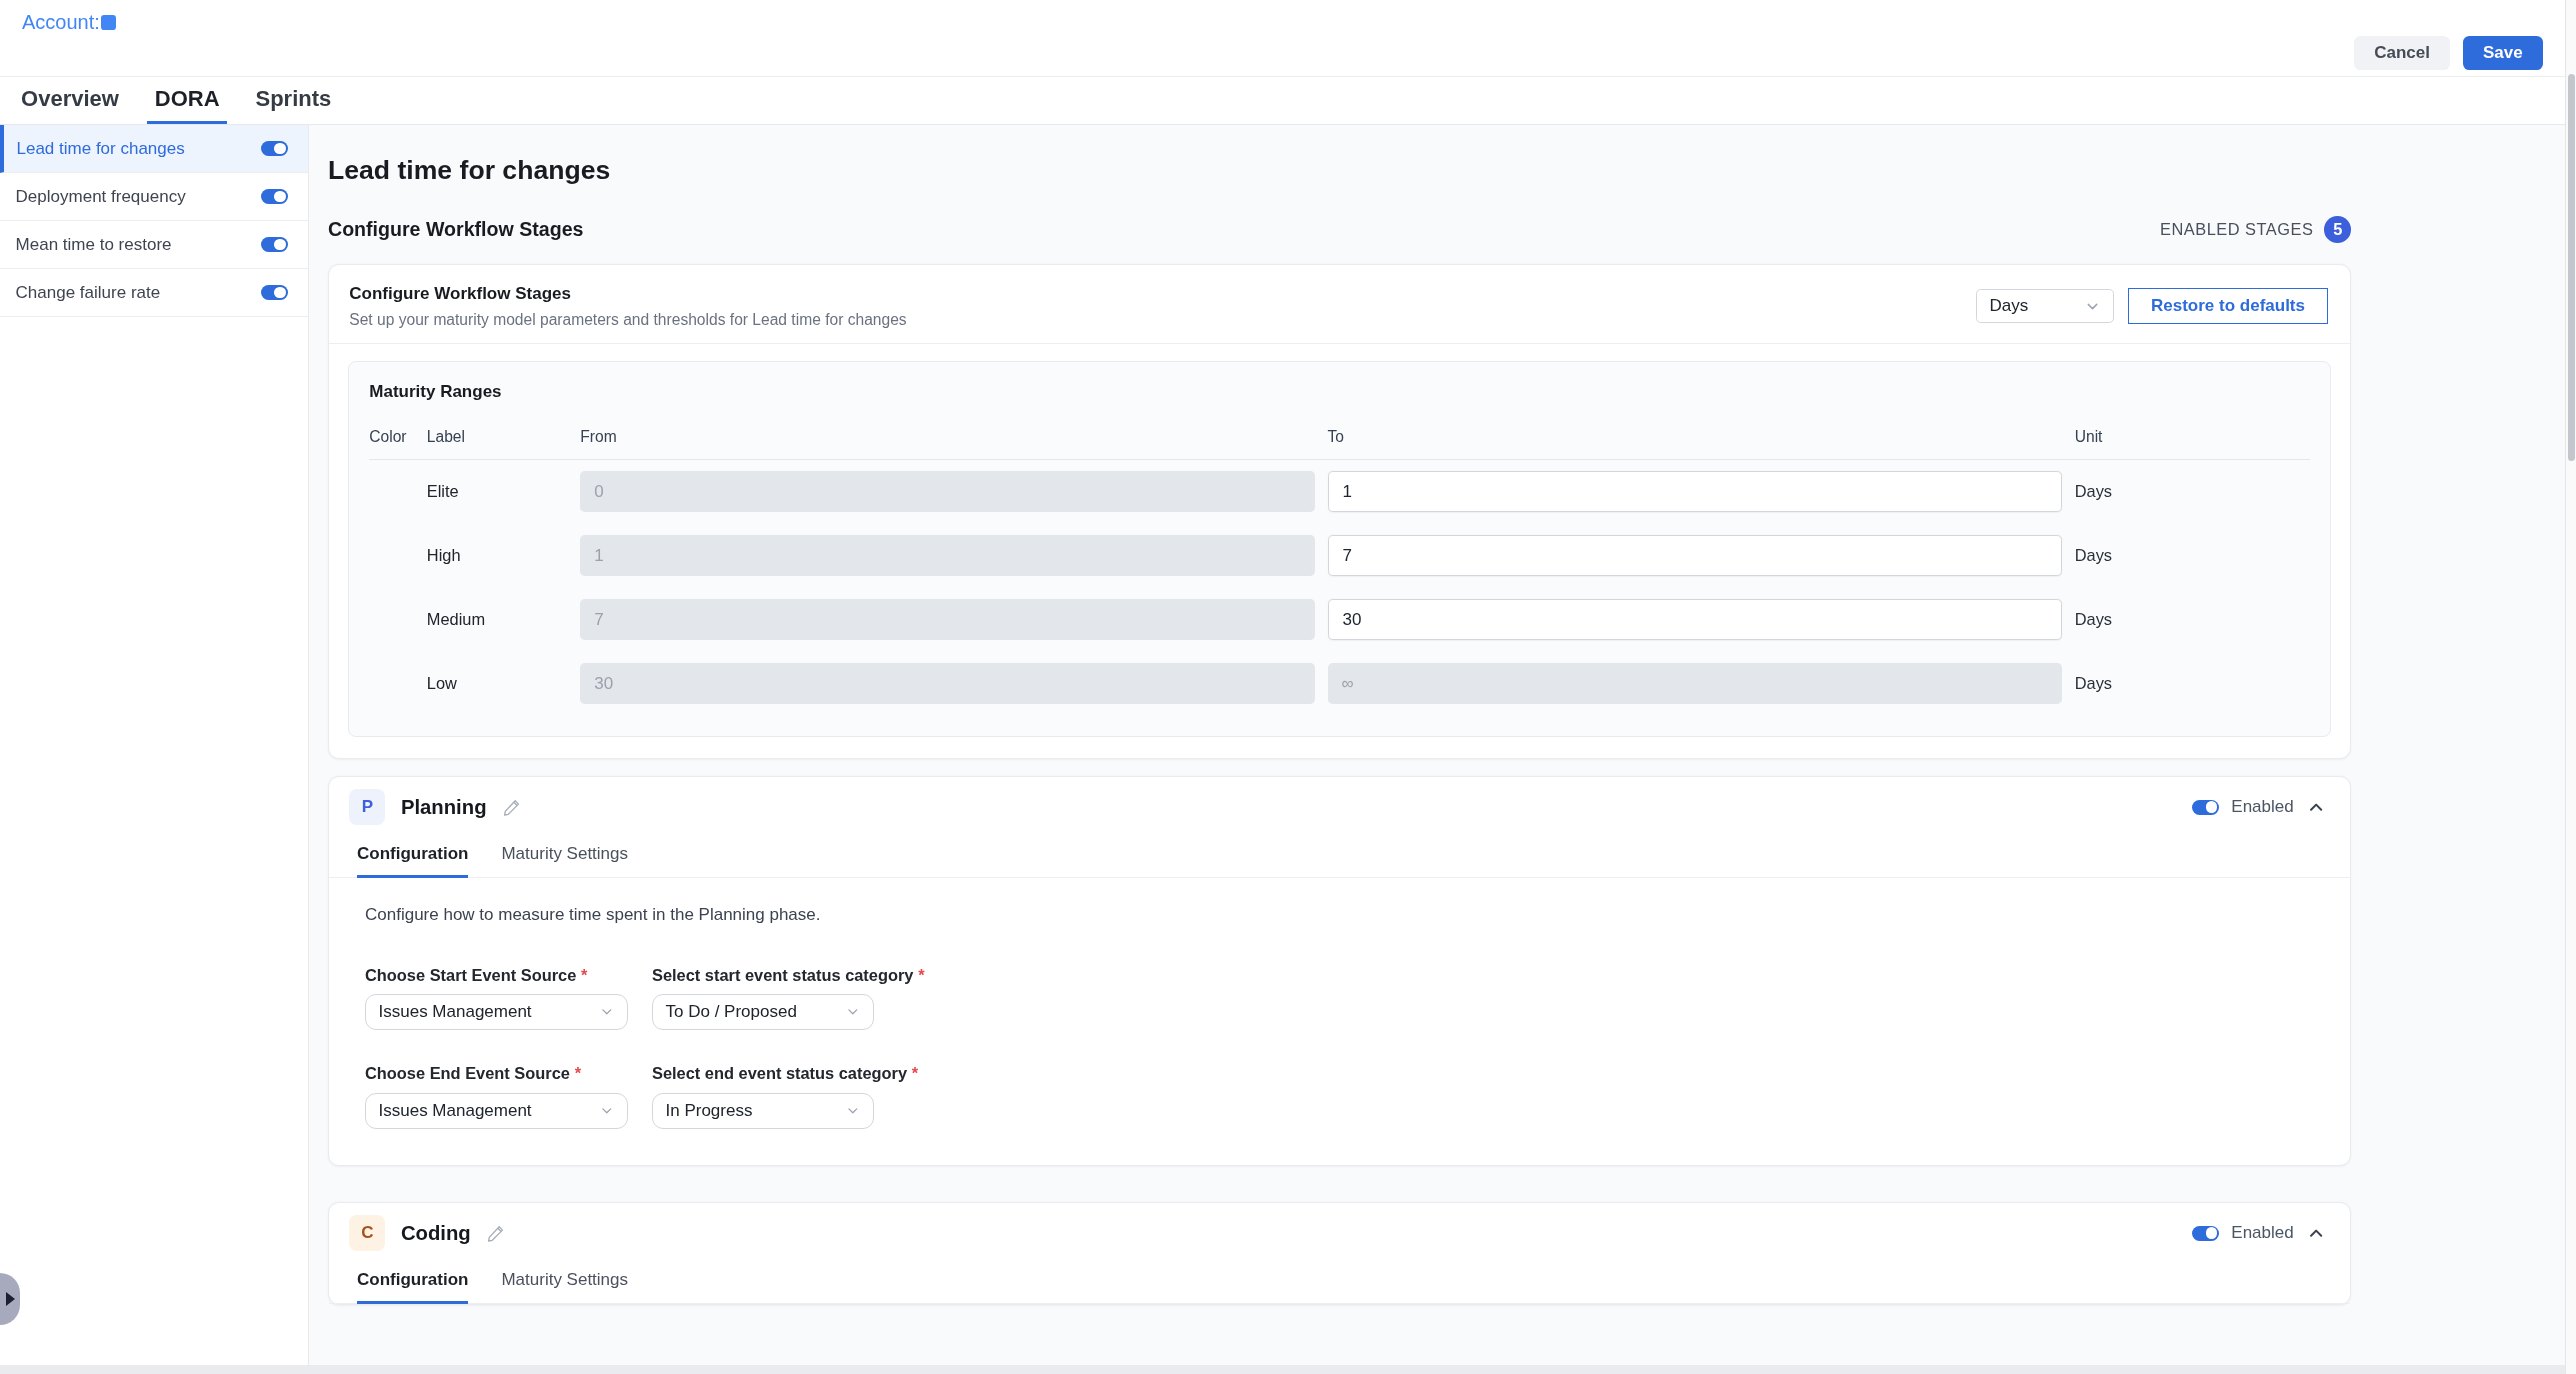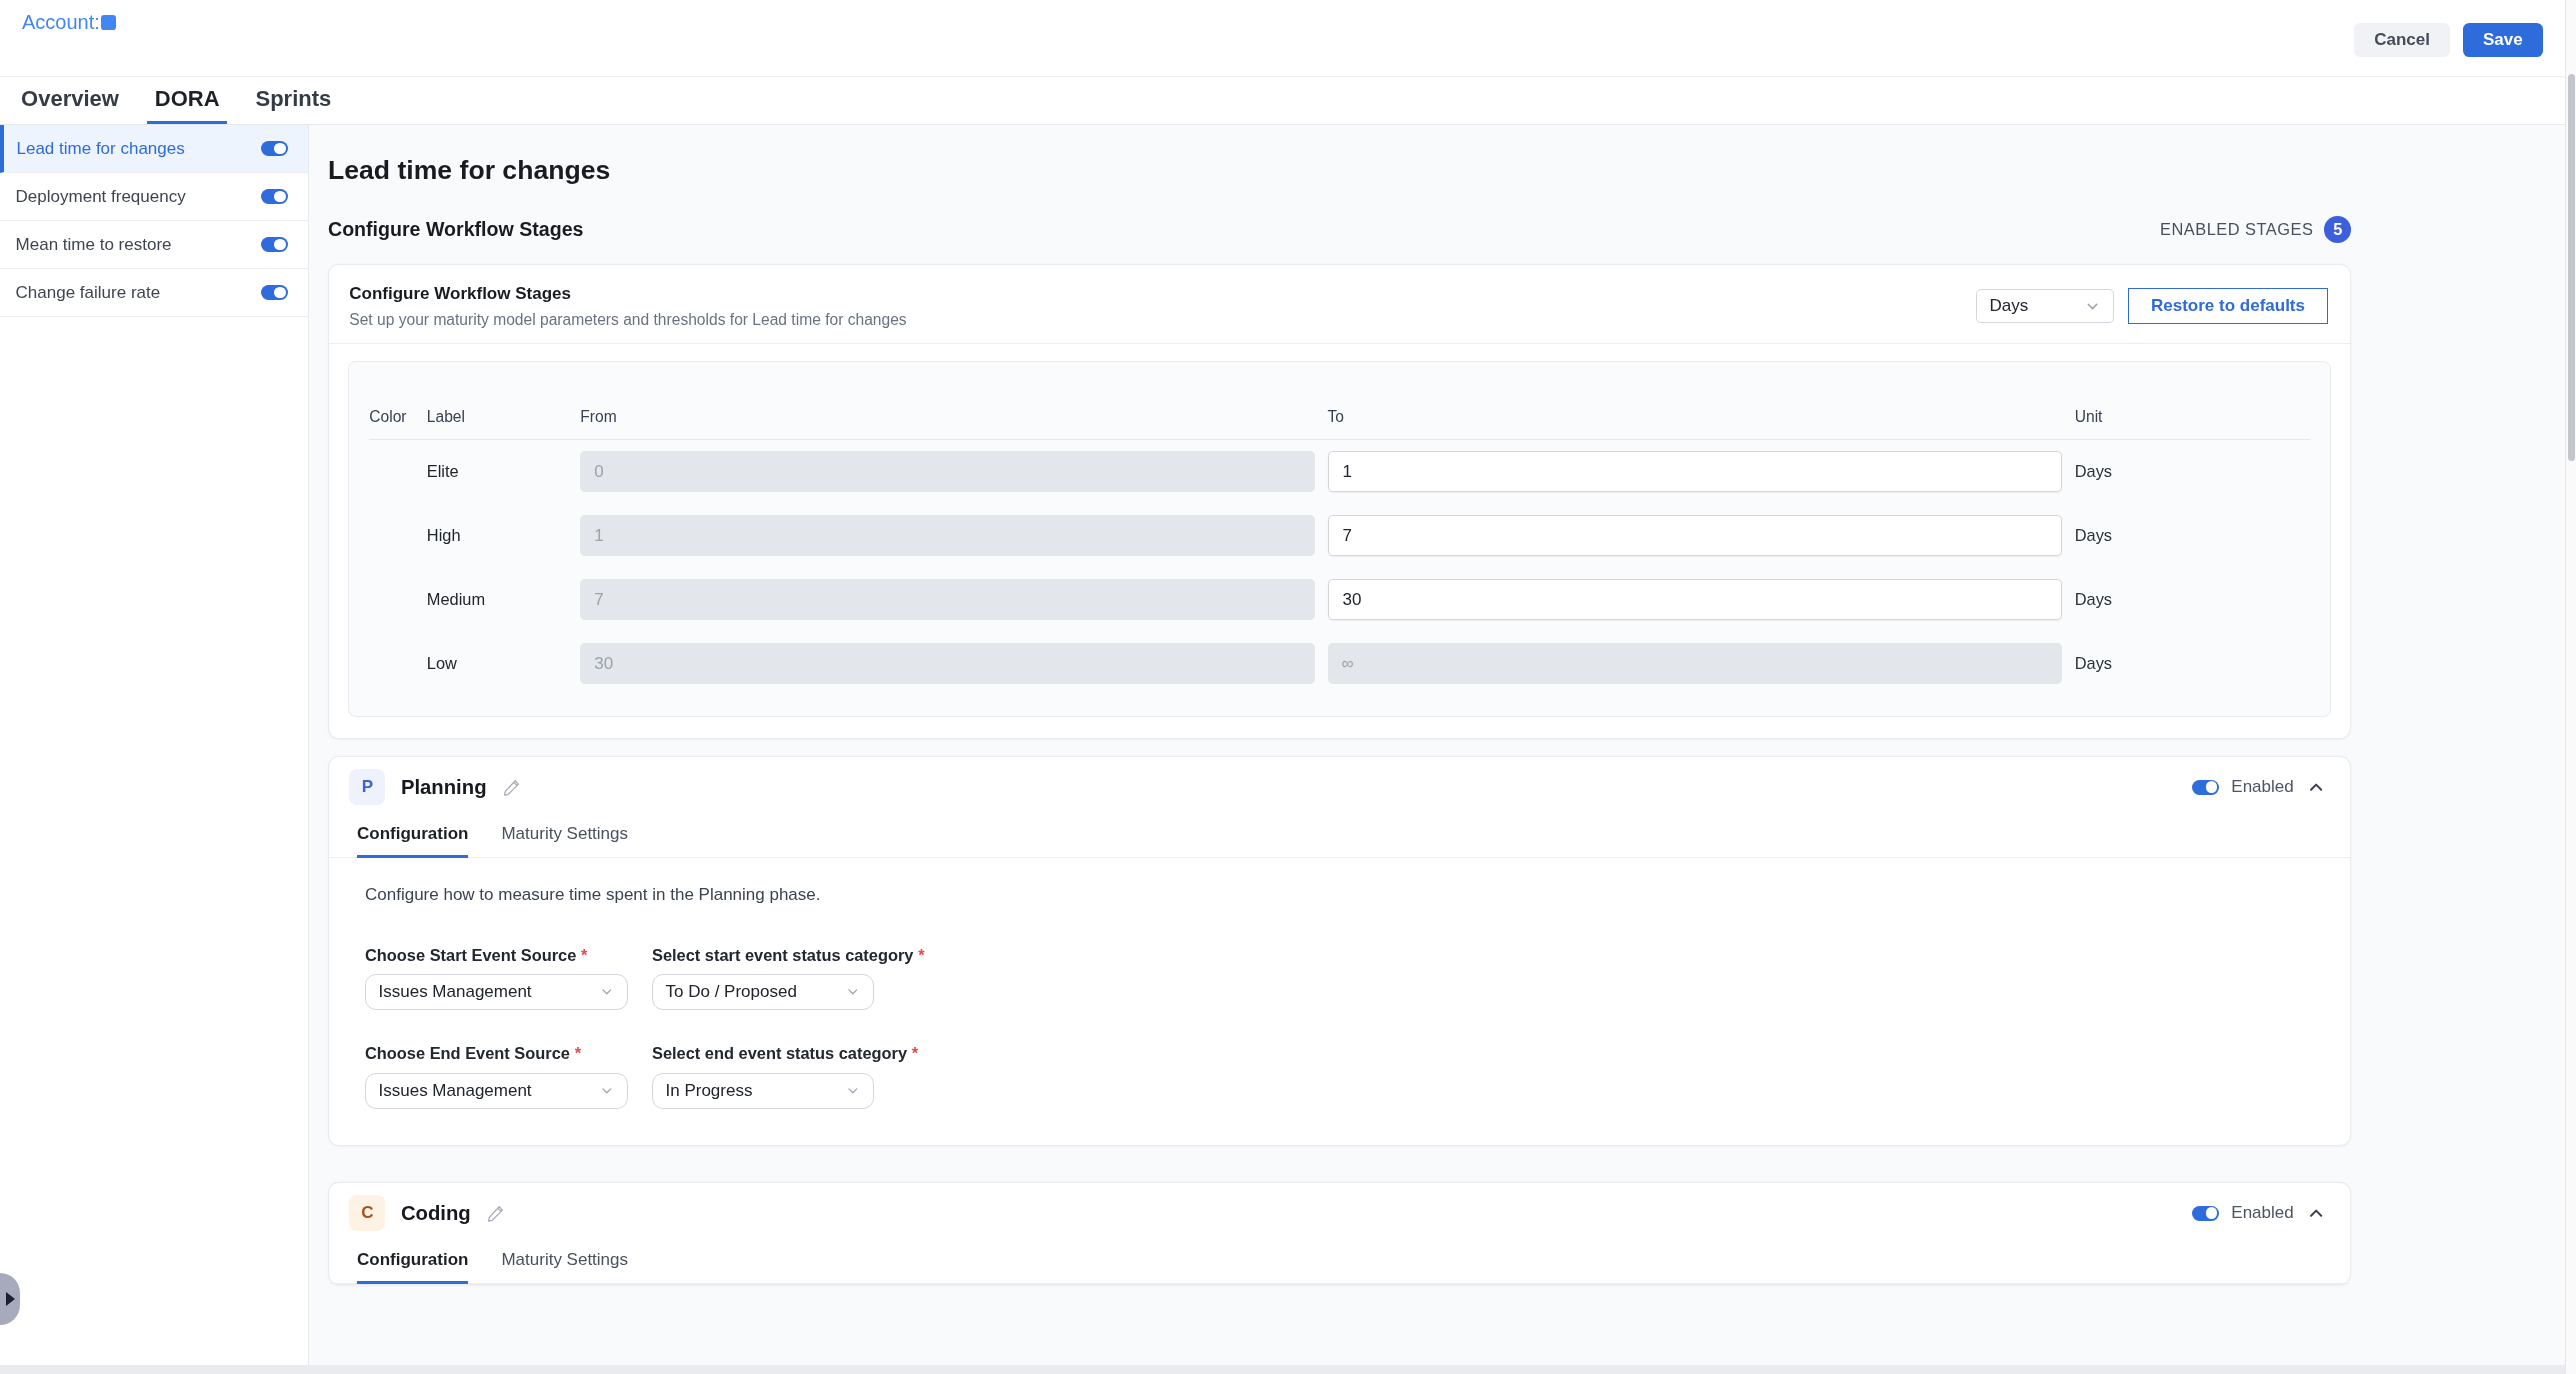--- a/index.html
+++ b/index.html
@@ -7,21 +7,21 @@
   body {
     font-family: "Liberation Sans", sans-serif;
     background:#ffffff; color:#20242b; position:relative;
   }
 
   
   .top-header { height:77px; background:#fff; border-bottom:0.8px solid #ecedf0; position:relative; padding:11px 0 0 22px; }
   .account-link { color:var(--link); font-size:20px; display:flex; align-items:center; gap:1px; width:max-content; cursor:pointer; }
   .account-chip { width:15.6px; height:15.6px; background:var(--link); border-radius:3.1px; display:inline-block; }
   .page-title { font-size:26.6px; font-weight:700; color:#15181d; margin-top:7.8px; }
-  .header-actions { position:absolute; top:23px; right:33px; display:flex; gap:12.5px; }
+  .header-actions { position:absolute; top:36px; right:33px; display:flex; gap:12.5px; }
   .btn { border:none; height:34px; border-radius:6.3px; font-size:17px; font-weight:700; padding:0 20.3px; cursor:pointer; font-family:inherit; }
   .btn-cancel { background:#f1f2f5; color:#454c57; }
   .btn-save { background:var(--primary); color:#fff; }
 
   
   .tabbar { height:48px; border-bottom:0.8px solid #e5e8ec; display:flex; padding-left:13.3px; background:#fff; }
   .tab { height:100%; display:flex; align-items:center; padding:0 7.8px; margin-right:20.3px; font-size:22px; font-weight:600; color:#353b44; border-bottom:3.1px solid transparent; cursor:pointer; }
   .tab.active { color:#1d2127; font-weight:700; border-bottom-color:var(--primary); }
 
   
@@ -166,20 +166,21 @@
             <svg class="chev-down" width="17" height="17" viewBox="0 0 24 24" fill="none">
                 <path d="M6 9l6 6 6-6" stroke="#9ca3af" stroke-width="2" stroke-linecap="round" stroke-linejoin="round"></path>
               </svg>
           </div>
           <button class="btn-restore">Restore to defaults</button>
         </div>
       </div>
       <div class="wf-divider"></div>
       <div class="wf-body">
         <div class="maturity-card">
+          <div class="maturity-title">Maturity Ranges</div>
 
           <div class="m-grid m-head">
             <div>Color</div>
             <div>Label</div>
             <div>From</div>
             <div>To</div>
             <div>Unit</div>
           </div>
 
           <div class="m-grid m-row">

